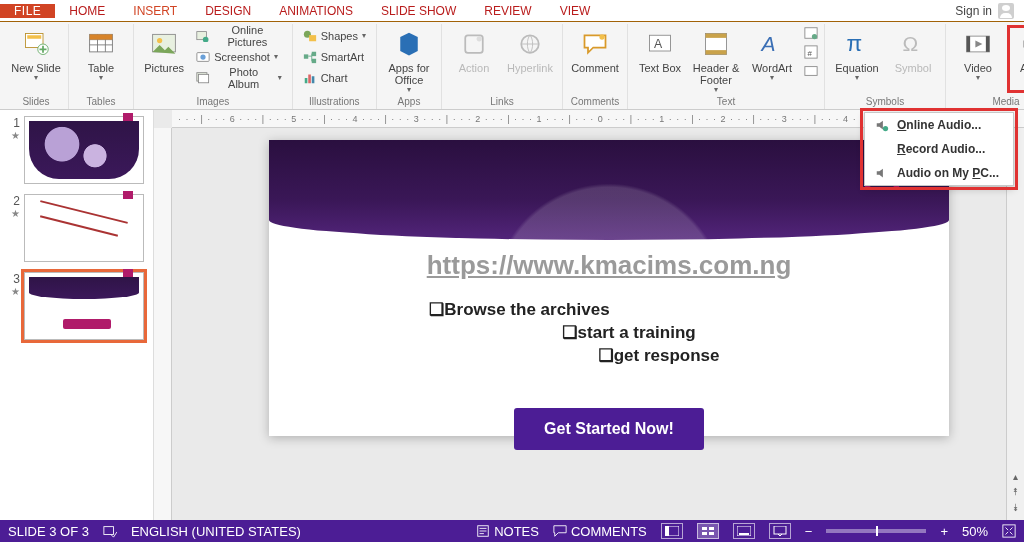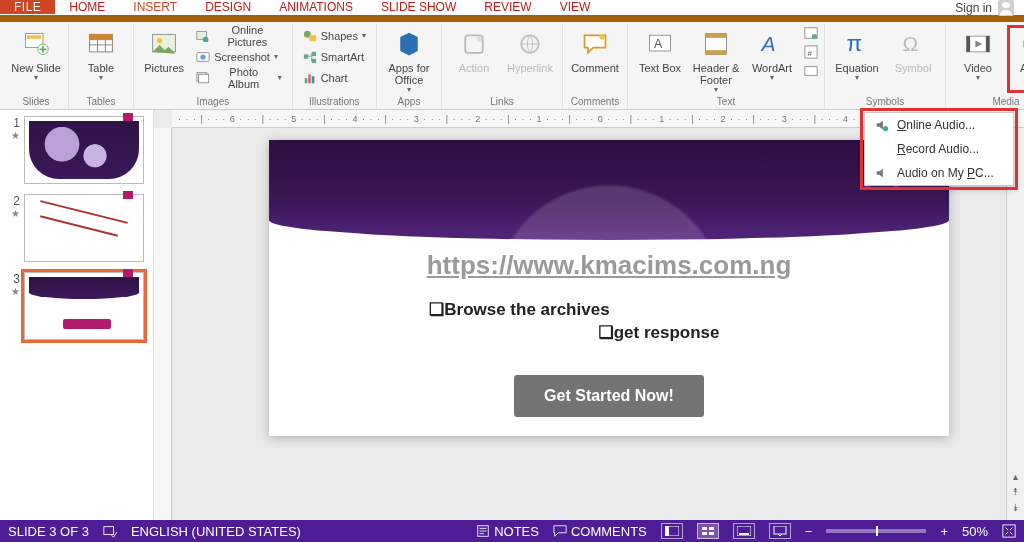--- a/index.html
+++ b/index.html
@@ -1,19 +1,19 @@
 <!DOCTYPE html>
 <html><head>
 <meta charset="utf-8">
 <style>
 * { margin: 0; padding: 0; box-sizing: border-box; font-family: "Segoe UI", Tahoma, sans-serif; }
 body { width: 1024px; height: 542px; overflow: hidden; background: #fff; font-size: 12px; color: #444; }
 
 
-.topbar { height: 22px; background: #fff; display: flex; align-items: flex-start; border-bottom: 7px solid #a16207; }
+.topbar { height: 22px; background: #fff; display: flex; align-items: center; border-bottom: 1px solid #a16207; }
 .file-tab { background: #d14424; color: #fff; padding: 0 14px; display: flex; align-items: center; font-size: 12px; letter-spacing: .5px; }
 .tabs { display: flex; }
 .tab { padding: 0 14px; display: flex; align-items: center; color: #b91c1c; font-size: 12px; cursor: pointer; }
 .tab.active { color: #d14424; }
 .spacer { flex: 1; }
 .signin { display: flex; align-items: center; gap: 6px; padding: 0 10px; color: #444; }
 .signin .avatar { width: 16px; height: 16px; background: #cfcfcf; border-radius: 2px; position: relative; }
 .signin .avatar::before { content:""; position:absolute; top:2px; left:4px; width:8px; height:6px; border-radius:50%; background:#fff;}
 .signin .avatar::after { content:""; position:absolute; bottom:1px; left:2px; width:12px; height:5px; border-radius:6px 6px 0 0; background:#fff;}
 
@@ -26,21 +26,21 @@
 .rbtn { display: flex; flex-direction: column; align-items: center; justify-content: flex-start; width: 52px; height: 66px; padding-top: 4px; color: #444; font-size: 11px; line-height: 1.1; text-align: center; cursor: pointer; position: relative; }
 .rbtn.small { width: auto; height: 20px; flex-direction: row; gap: 4px; padding: 2px 4px; font-size: 11px; }
 .rbtn.disabled { color: #b9b9b9; }
 .icon { width: 28px; height: 28px; margin-bottom: 4px; display: flex; align-items: center; justify-content: center; }
 .icon svg { width: 100%; height: 100%; }
 .mini-icon { width: 14px; height: 14px; display:inline-flex; align-items:center; justify-content:center; }
 .col { display: flex; flex-direction: column; gap: 1px; }
 .caret { font-size: 8px; color: #666; }
 
 .hl-red { outline: 3px solid #e03232; outline-offset: -2px; }
-.dropdown { position: absolute; top: 90px; right: 10px; width: 150px; background: #fff; border: 1px solid #c8c8c8; box-shadow: 0 3px 8px rgba(0,0,0,.2); z-index: 50; }
+.dropdown { position: absolute; top: 90px; right: 10px; width: 150px; background: #fff; border: 1px solid #c8c8c8; box-shadow: 0 3px 8px rgba(0,0,0,.2); z-index: 50; font-weight: bold; }
 .dropdown .item { display:flex; align-items:center; gap:8px; padding:5px 10px; font-size:12px; color:#333; cursor:pointer; }
 .dropdown .item .mini-icon svg { width:14px; height:14px; }
 .hl-menu { outline: 3px solid #e03232; outline-offset: 1px; }
 
 
 .workspace { display: flex; height: calc(542px - 22px - 88px - 22px); }
 .thumbs { width: 154px; background: #fff; border-right: 1px solid #ddd; padding: 6px 6px; overflow: hidden; }
 .thumb-row { display:flex; gap:4px; margin-bottom:10px; }
 .thumb-num { width: 14px; font-size: 12px; color:#555; text-align:right; }
 .thumb-num .star { display:block; color:#888; font-size:10px; }
@@ -65,21 +65,21 @@
 .slide { width: 680px; height: 296px; background:#fff; box-shadow: 0 2px 10px rgba(0,0,0,.25); position:relative; }
 .slide-hdr { position:absolute; top:0; left:0; right:0; height:100px; background: radial-gradient(circle at 50% 160%, rgba(255,255,255,.15) 0 30%, transparent 31%), linear-gradient(180deg,#2a0f3f,#3a1757 60%,#52247a); border-radius:0 0 50% 50%/0 0 20% 20%; }
 .bookmark { position:absolute; top:-6px; right:50px; width:34px; height:56px; background:#b01b6a; clip-path: polygon(0 0,100% 0,100% 100%,50% 80%,0 100%); }
 .slide-title { color:#fff; font-weight:700; font-size:30px; text-align:center; padding-top:54px; font-family: "Segoe UI", sans-serif; }
 .slide-url { text-align:center; font-size:26px; font-weight:700; color:#9a9a9a; text-decoration:underline; margin-top:22px; }
 .slide-list { margin-top:18px; font-size:17px; font-weight:700; color:#222; text-align:center; }
 .slide-list div { margin:2px 0; }
 .slide-list .b1 { text-align:left; padding-left:160px; }
 .slide-list .b2 { padding-left:40px; }
 .slide-list .b3 { padding-left:100px; }
-.slide-cta { margin:32px auto 0 auto; width:190px; height:42px; background:#737373; color:#fff; display:flex; align-items:center; justify-content:center; font-weight:700; font-size:16px; border-radius:3px; }
+.slide-cta { margin:42px auto 0 auto; width:190px; height:42px; background:#4c1d95; color:#fff; display:flex; align-items:center; justify-content:center; font-weight:700; font-size:16px; border-radius:3px; }
 .scroll-col { width:18px; background:#f0f0f0; border-left:1px solid #ccc; display:flex; flex-direction:column; align-items:center; justify-content:flex-end; gap:4px; padding-bottom:6px; color:#666; }
 .scroll-col span { font-size:10px; }
 
 
 .status { height:22px; background:#4c1d95; color:#fff; display:flex; align-items:center; font-size:13px; padding:0 8px; gap:14px; }
 .status .sep { flex:1; }
 .status .sbtn { display:flex; align-items:center; gap:4px; cursor:pointer; }
 .status .vbtn { width:22px; height:16px; border:1px solid rgba(255,255,255,.6); display:flex; align-items:center; justify-content:center; }
 .status .vbtn.active { background:rgba(255,255,255,.25); }
 .zoom-track { width:100px; height:4px; background:rgba(255,255,255,.4); position:relative; }
@@ -450,20 +450,21 @@
     <div class="stage-row">
       <div class="ruler-v"></div>
       <div class="stage">
         <div class="slide">
           <div class="slide-hdr"></div>
           <div class="bookmark"></div>
           <div class="slide-title">Visit:</div>
           <div class="slide-url">https://www.kmacims.com.ng</div>
           <div class="slide-list">
             <div class="b1">❑Browse the archives</div>
+            <div class="b2">❑start a training</div>
             <div class="b3">❑get response</div>
           </div>
           <div class="slide-cta">Get Started Now!</div>
         </div>
       </div>
       <div class="scroll-col">
         <span>▴</span>
         <span>⯭</span>
         <span>⯯</span>
       </div>

